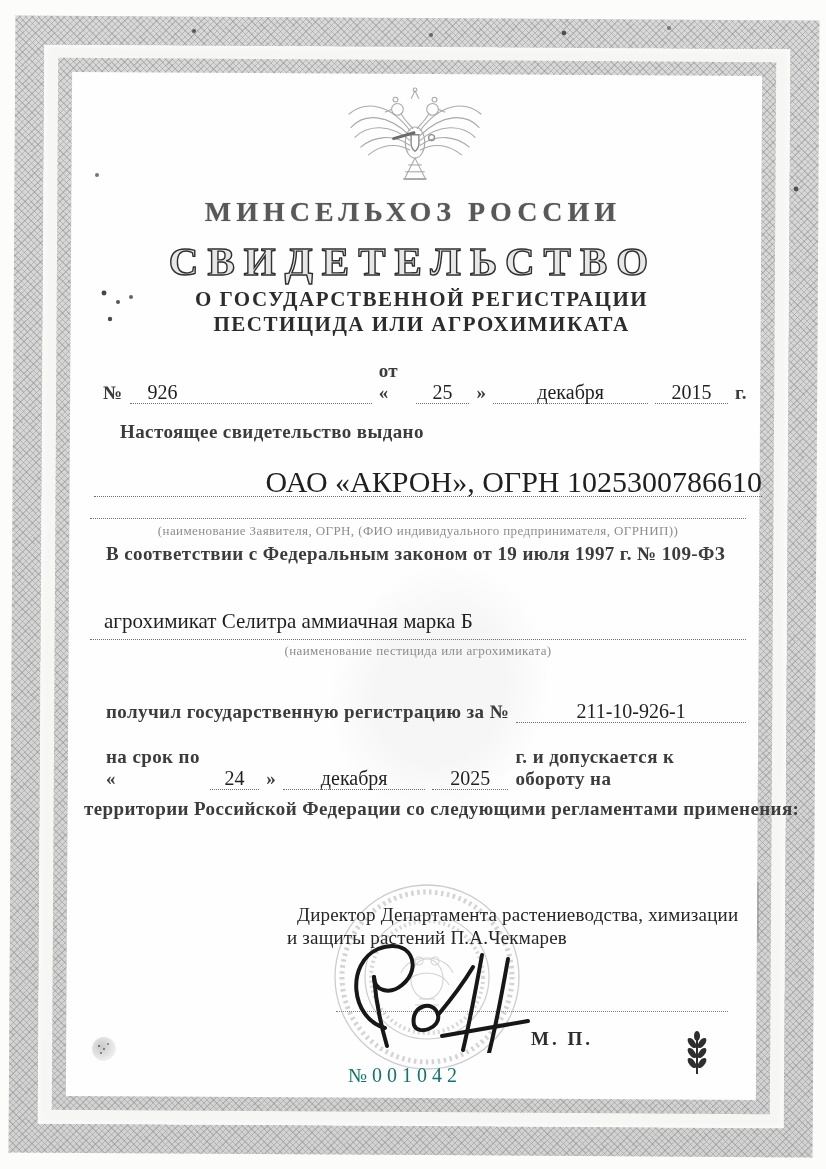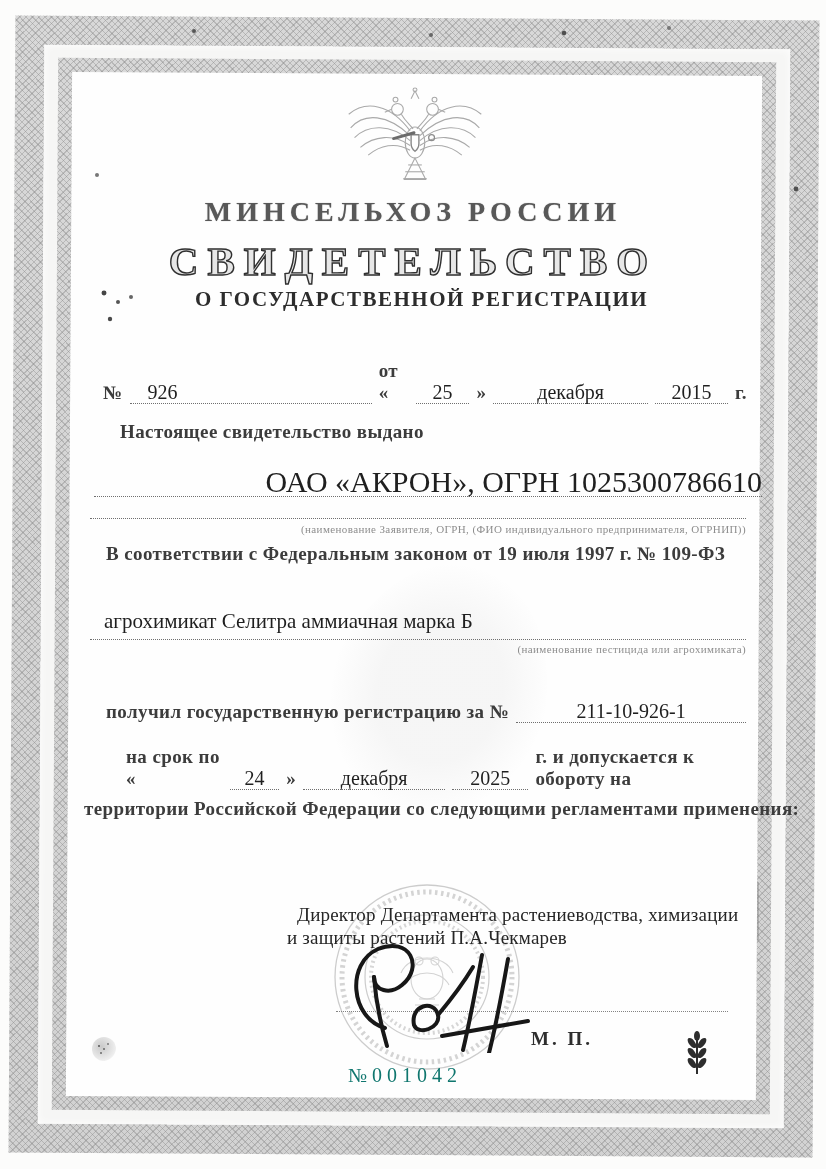--- a/index.html
+++ b/index.html
@@ -33,21 +33,21 @@
     -webkit-text-stroke:1.4px #303030;-webkit-text-fill-color:#e7e7e7;
     text-shadow:0 0 1px #888;filter:blur(.2px);
   }
   .subtitle{left:0;right:0;text-align:center;font-size:21px;font-weight:700;
     letter-spacing:1.5px;color:#2c2c2c;filter:blur(.2px);padding-left:17px;}
   .lbl{font-size:19px;font-weight:600;color:#3c3c3c;letter-spacing:.4px;filter:blur(.2px);}
   .val{font-size:20px;font-weight:400;color:#1f1f1f;}
   .uf{border-bottom:1.5px dotted #6f6f6f;text-align:center;line-height:22px;}
   .row{display:flex;align-items:flex-end;gap:7px;}
   .rule{border-bottom:1.5px dotted #6f6f6f;height:0;}
-  .caption{font-size:11px;color:#8d8d8d;letter-spacing:.4px;text-align:right;filter:blur(.3px);}
+  .caption{font-size:13px;color:#8d8d8d;letter-spacing:.4px;text-align:center;filter:blur(.3px);}
   .sig-text{font-size:19px;color:#262626;line-height:23px;letter-spacing:.2px;filter:blur(.2px);}
   .mp{font-size:19px;font-weight:600;letter-spacing:3px;color:#2e2e2e;}
   .serial{font-size:20px;letter-spacing:5px;color:#0f766e;filter:blur(.2px);}
   .specks{top:0;left:0;width:2px;height:2px;border-radius:50%;
     box-shadow:
       103px 292px 0 1.5px #454545, 117px 301px 0 1px #555,
       130px 296px 0 1px #666, 96px 174px 0 1px #777,
       109px 318px 0 1.2px #4a4a4a, 193px 30px 0 1px #555,
       430px 34px 0 1px #666, 563px 32px 0 1.3px #4e4e4e,
       668px 27px 0 1px #777, 795px 188px 0 1.4px #505050;}
@@ -109,20 +109,21 @@
         <path d="M76,49 h8 v9 c0,5 -4,8 -4,8 c0,0 -4,-3 -4,-8 z"></path>
       </g>
       <path d="M58,53 L79,47" stroke="#3b3b3b" stroke-width="3" stroke-linecap="round"></path>
       <circle cx="97" cy="52" r="3" fill="none" stroke="#666" stroke-width="1.3"></circle>
     </svg>
   </div>
 
   <div class="abs cert-title">СВИДЕТЕЛЬСТВО</div>
   <div class="abs ministry">МИНСЕЛЬХОЗ РОССИИ</div>
   <div class="abs subtitle" style="top:287px;">О ГОСУДАРСТВЕННОЙ РЕГИСТРАЦИИ</div>
+  <div class="abs subtitle" style="top:312px;">ПЕСТИЦИДА ИЛИ АГРОХИМИКАТА</div>
 
   <div class="abs row" style="left:103px;top:360px;width:644px;">
     <span class="lbl">№</span>
     <span class="uf val" style="width:258px;text-align:left;padding-left:18px;">926</span>
     <span class="lbl">от «</span>
     <span class="uf val" style="width:62px;">25</span>
     <span class="lbl">»</span>
     <span class="uf val" style="width:178px;">декабря</span>
     <span class="uf val" style="width:84px;">2015</span>
     <span class="lbl">г.</span>
@@ -135,21 +136,21 @@
 
   <div class="abs lbl" style="left:106px;top:543px;">В соответствии с Федеральным законом от 19 июля 1997 г. № 109-ФЗ</div>
   <div class="abs val" style="left:104px;top:609px;font-size:21px;">агрохимикат Селитра аммиачная марка Б</div>
   <div class="abs rule" style="left:90px;top:639px;width:656px;"></div>
   <div class="abs caption" style="left:90px;top:643px;width:656px;">(наименование пестицида или агрохимиката)</div>
 
   <div class="abs row" style="left:106px;top:700px;width:640px;">
     <span class="lbl">получил государственную регистрацию за №</span>
     <span class="uf val" style="flex:1;">211-10-926-1</span>
   </div>
-  <div class="abs row" style="left:106px;top:746px;width:640px;margin-left:20px;">
+  <div class="abs row" style="left:106px;top:746px;width:640px;">
     <span class="lbl">на срок по «</span>
     <span class="uf val" style="width:56px;">24</span>
     <span class="lbl">»</span>
     <span class="uf val" style="width:160px;">декабря</span>
     <span class="uf val" style="width:86px;">2025</span>
     <span class="lbl">г. и допускается к обороту на</span>
   </div>
   <div class="abs lbl" style="left:84px;top:790px;margin-top:8px;">территории Российской Федерации со следующими регламентами применения:</div>
 
   <div class="abs" style="left:327px;top:877px;width:200px;height:200px;opacity:.55;">

